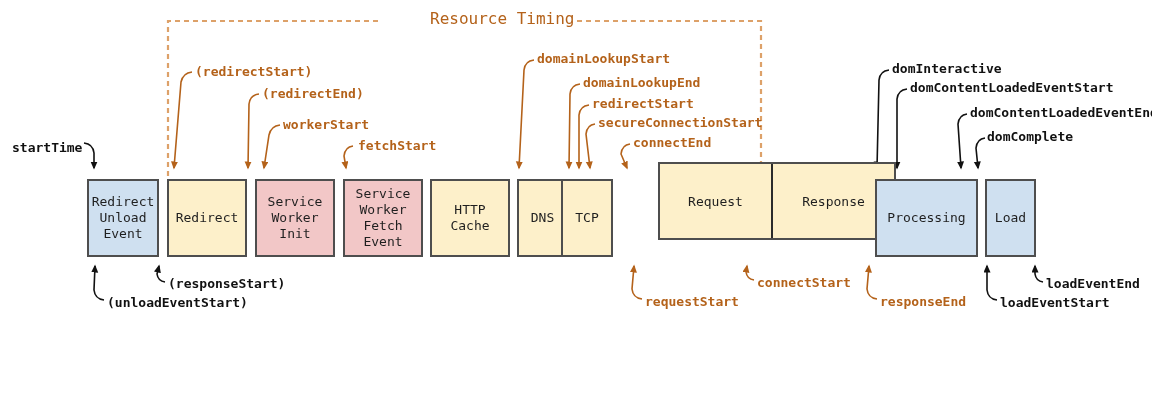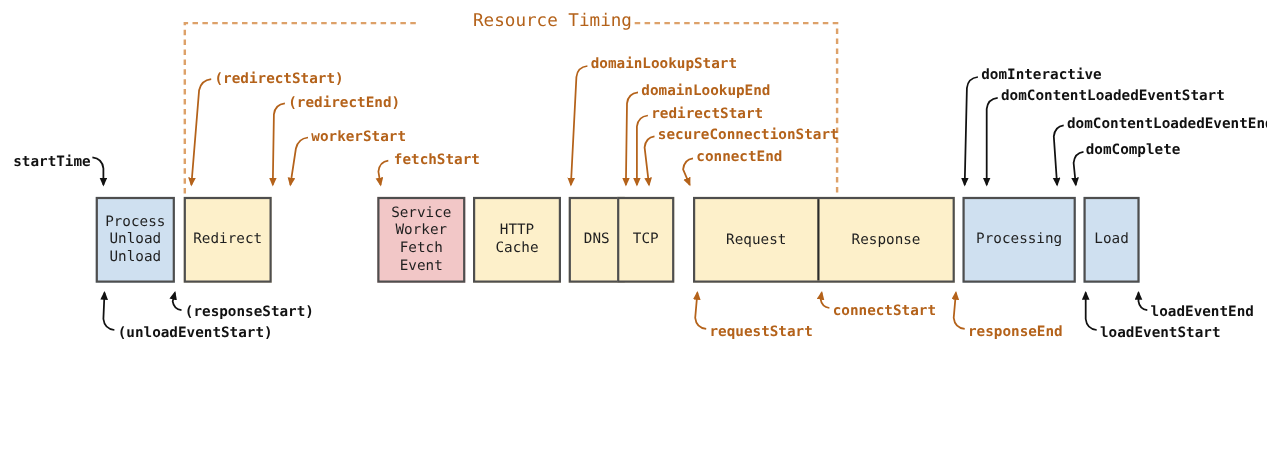--- a/index.html
+++ b/index.html
@@ -51,26 +51,27 @@
     color: var(--box_text);
     z-index: 2;
   }
   .box.blue   { background: var(--box_blue); }
   .box.yellow { background: var(--box_yellow); }
   .box.pink   { background: var(--box_pink); }
   .box .lbl { display: block; width: 100%; padding: 0 2px; }
 
   .joined {
     position: absolute;
-    top: 179px;
+    top: 162px;
     height: 78px;
     border: 2px solid var(--box_border);
     background: var(--box_yellow);
     display: flex;
     z-index: 2;
+    margin-left: 28px;
   }
   .joined .cell {
     display: flex;
     align-items: center;
     justify-content: center;
     text-align: center;
     font-size: 13px;
     color: var(--box_text);
     height: 100%;
   }
@@ -135,24 +136,27 @@
     <path class="conn orange" marker-end="url(#ah-orange)" d="M 642 299 Q 633 298 632 289 L 634 266"></path>
     <path class="conn orange" marker-end="url(#ah-orange)" d="M 754 280 Q 747 279 746 272 L 747 266"></path>
     <path class="conn orange" marker-end="url(#ah-orange)" d="M 877 299 Q 868 298 867 289 L 869 266"></path>
     <path class="conn black" marker-end="url(#ah-black)" d="M 997 300 Q 988 299 987 290 L 987 266"></path>
     <path class="conn black" marker-end="url(#ah-black)" d="M 1043 282 Q 1036 281 1035 274 L 1035 266"></path>
   </svg>
 
   <div class="rt-title">Resource Timing</div>
 
   <div class="box blue" style="left:87px;width:72px">
-    <span class="lbl">Process Unload Unload</span>
+    <span class="lbl">Redirect Unload Event</span>
   </div>
   <div class="box yellow" style="left:167px;width:80px">
     <span class="lbl">Redirect</span>
+  </div>
+  <div class="box pink" style="left:255px;width:80px">
+    <span class="lbl">Service Worker Init</span>
   </div>
   <div class="box pink" style="left:343px;width:80px">
     <span class="lbl">Service Worker Fetch Event</span>
   </div>
   <div class="box yellow" style="left:430px;width:80px">
     <span class="lbl">HTTP Cache</span>
   </div>
   <div class="box yellow" style="left:517px;width:51px">
     <span class="lbl">DNS</span>
   </div>

